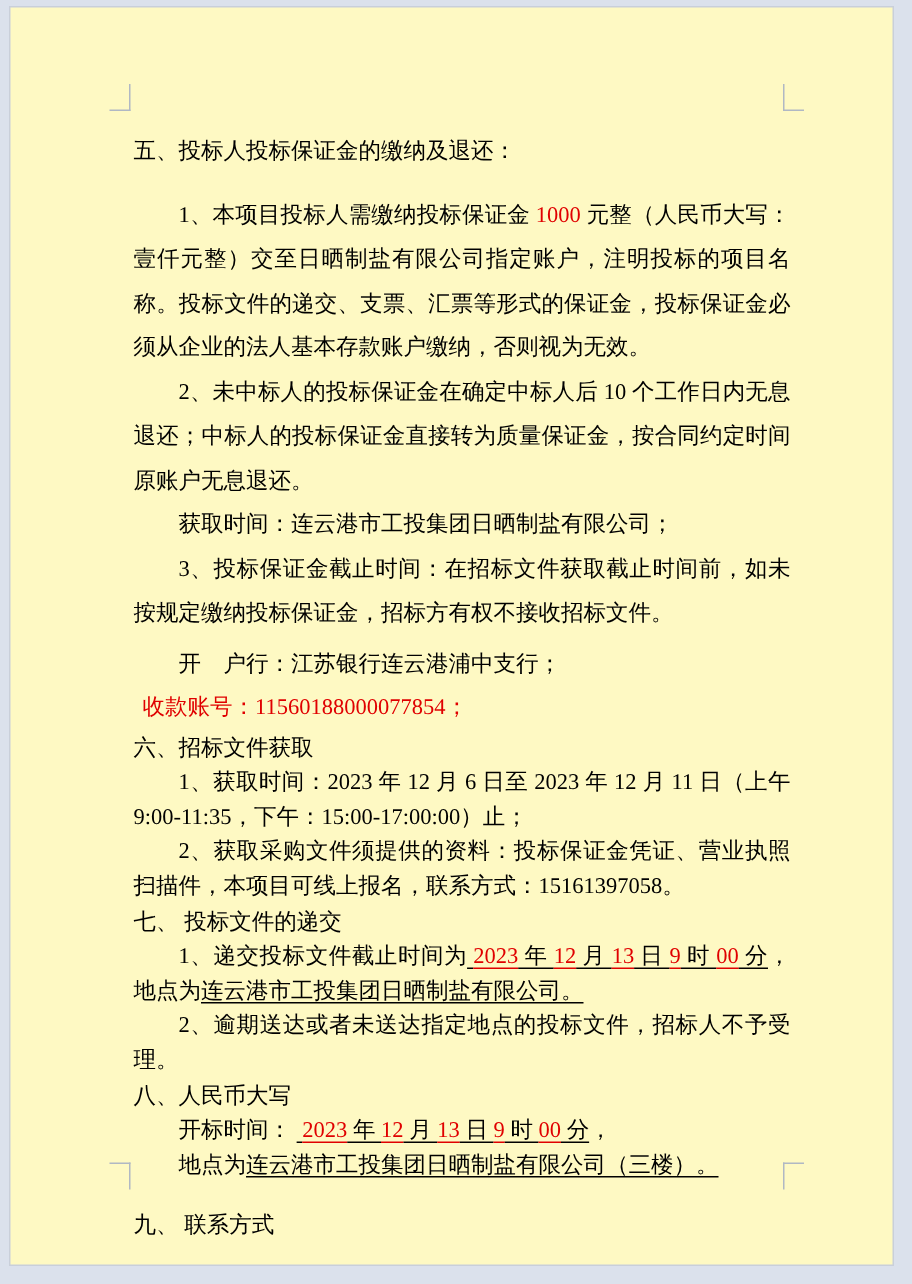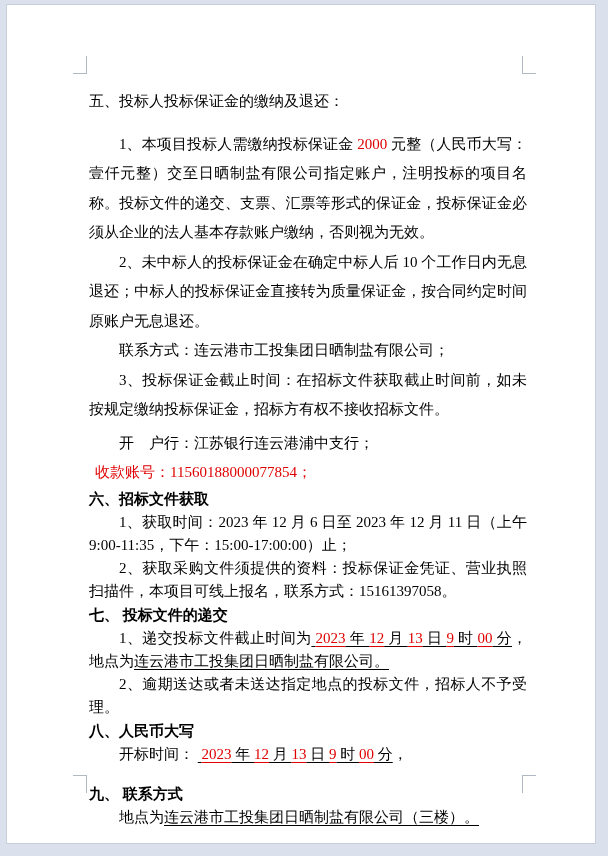--- a/index.html
+++ b/index.html
@@ -5,68 +5,68 @@
   html,body{margin:0;padding:0;}
   body{
     width:608px;height:856px;
     background:#dbe1ec;
     font-family:"Liberation Serif","DejaVu Serif",serif;
     overflow:hidden;position:relative;
   }
   .page{
     position:absolute;left:6px;top:4px;
     width:590px;height:840px;
-    background:#ffffff;
+    background:#fef9c3;
     border:1px solid #c9cfda;
     box-sizing:border-box;
   }
   .corner{position:absolute;width:13px;height:17px;}
   .corner.tl{left:66px;top:51px;border-right:1px solid #b0b8c4;border-bottom:1px solid #b0b8c4;}
   .corner.tr{left:515px;top:51px;border-left:1px solid #b0b8c4;border-bottom:1px solid #b0b8c4;}
   .corner.bl{left:66px;top:770px;border-right:1px solid #b0b8c4;border-top:1px solid #b0b8c4;}
   .corner.br{left:515px;top:770px;border-left:1px solid #b0b8c4;border-top:1px solid #b0b8c4;}
   .content{
     position:absolute;left:82px;top:82px;width:438px;
     color:#000;font-size:15px;
     text-align:justify;
   }
   .para{
     margin:0;white-space:pre-wrap;word-break:break-all;
   }
   .para.loose{line-height:29.5px;}
   .para.tight{line-height:23.2px;}
-  .para.bold{font-weight:bold;}
+  .para.bold{font-weight:normal;}
   .para.ind{text-indent:30px;}
   .red{color:#e00000;}
   .ul{text-decoration:underline;text-underline-offset:3px;}
   [data-name="heading-5"]{margin-bottom:13px;}
   [data-name="line-bank"]{margin-top:4px;}
   [data-name="line-account-number"]{line-height:25px;text-indent:6px;}
   [data-name="heading-9"]{margin-top:17px;}
 </style>
 </head>
 <body data-name="app-background">
 
 <div class="page" data-name="document-page">
   <div class="corner tl" data-name="margin-corner-mark-top-left"></div>
   <div class="corner tr" data-name="margin-corner-mark-top-right"></div>
   <div class="corner bl" data-name="margin-corner-mark-bottom-left"></div>
   <div class="corner br" data-name="margin-corner-mark-bottom-right"></div>
   <div class="content" data-name="document-content">
       <p class="para loose" data-name="heading-5"><span data-name="heading-5-segment">五、投标人投标保证金的缴纳及退还：</span></p>
-      <p class="para loose ind" data-name="para-deposit-payment"><span data-name="para-deposit-payment-segment">1、本项目投标人需缴纳投标保证金 </span><span class="red" data-name="para-deposit-payment-segment">2000</span><span data-name="para-deposit-payment-segment"> 元整（人民币大写：壹仟元整）交至日晒制盐有限公司指定账户，注明投标的项目名称。投标文件的递交、支票、汇票等形式的保证金，投标保证金必须从企业的法人基本存款账户缴纳，否则视为无效。</span></p>
+      <p class="para loose ind" data-name="para-deposit-payment"><span data-name="para-deposit-payment-segment">1、本项目投标人需缴纳投标保证金 </span><span class="red" data-name="para-deposit-payment-segment">1000</span><span data-name="para-deposit-payment-segment"> 元整（人民币大写：壹仟元整）交至日晒制盐有限公司指定账户，注明投标的项目名称。投标文件的递交、支票、汇票等形式的保证金，投标保证金必须从企业的法人基本存款账户缴纳，否则视为无效。</span></p>
       <p class="para loose ind" data-name="para-deposit-refund"><span data-name="para-deposit-refund-segment">2、未中标人的投标保证金在确定中标人后 10 个工作日内无息退还；中标人的投标保证金直接转为质量保证金，按合同约定时间原账户无息退还。</span></p>
-      <p class="para loose ind" data-name="line-payee-account"><span data-name="line-payee-account-segment">联系方式：连云港市工投集团日晒制盐有限公司；</span></p>
+      <p class="para loose ind" data-name="line-payee-account"><span data-name="line-payee-account-segment">获取时间：连云港市工投集团日晒制盐有限公司；</span></p>
       <p class="para loose ind" data-name="para-deposit-deadline"><span data-name="para-deposit-deadline-segment">3、投标保证金截止时间：在招标文件获取截止时间前，如未按规定缴纳投标保证金，招标方有权不接收招标文件。</span></p>
       <p class="para loose ind" data-name="line-bank"><span data-name="line-bank-segment">开　户行：江苏银行连云港浦中支行；</span></p>
       <p class="para loose" data-name="line-account-number"><span class="red" data-name="line-account-number-segment">收款账号：11560188000077854；</span></p>
       <p class="para tight bold" data-name="heading-6"><span data-name="heading-6-segment">六、招标文件获取</span></p>
       <p class="para tight ind" data-name="para-obtain-time"><span data-name="para-obtain-time-segment">1、获取时间：2023 年 12 月 6 日至 2023 年 12 月 11 日（上午 9:00-11:35，下午：15:00-17:00:00）止；</span></p>
       <p class="para tight ind" data-name="para-obtain-materials"><span data-name="para-obtain-materials-segment">2、获取采购文件须提供的资料：投标保证金凭证、营业执照扫描件，本项目可线上报名，联系方式：15161397058。</span></p>
       <p class="para tight bold" data-name="heading-7"><span data-name="heading-7-segment">七、 投标文件的递交</span></p>
       <p class="para tight ind" data-name="para-submission-deadline"><span data-name="para-submission-deadline-segment">1、递交投标文件截止时间为</span><span class="ul" data-name="para-submission-deadline-segment"> </span><span class="red ul" data-name="para-submission-deadline-segment">2023</span><span class="ul" data-name="para-submission-deadline-segment"> 年 </span><span class="red ul" data-name="para-submission-deadline-segment">12</span><span class="ul" data-name="para-submission-deadline-segment"> 月 </span><span class="red ul" data-name="para-submission-deadline-segment">13</span><span class="ul" data-name="para-submission-deadline-segment"> 日 </span><span class="red ul" data-name="para-submission-deadline-segment">9</span><span class="ul" data-name="para-submission-deadline-segment"> 时 </span><span class="red ul" data-name="para-submission-deadline-segment">00</span><span class="ul" data-name="para-submission-deadline-segment"> 分</span><span data-name="para-submission-deadline-segment">，地点为</span><span class="ul" data-name="para-submission-deadline-segment">连云港市工投集团日晒制盐有限公司。</span></p>
       <p class="para tight ind" data-name="para-late-submission"><span data-name="para-late-submission-segment">2、逾期送达或者未送达指定地点的投标文件，招标人不予受理。</span></p>
       <p class="para tight bold" data-name="heading-8"><span data-name="heading-8-segment">八、人民币大写</span></p>
       <p class="para tight ind" data-name="line-opening-time"><span data-name="line-opening-time-segment">开标时间： </span><span class="ul" data-name="line-opening-time-segment"> </span><span class="red ul" data-name="line-opening-time-segment">2023</span><span class="ul" data-name="line-opening-time-segment"> 年 </span><span class="red ul" data-name="line-opening-time-segment">12</span><span class="ul" data-name="line-opening-time-segment"> 月 </span><span class="red ul" data-name="line-opening-time-segment">13</span><span class="ul" data-name="line-opening-time-segment"> 日 </span><span class="red ul" data-name="line-opening-time-segment">9</span><span class="ul" data-name="line-opening-time-segment"> 时 </span><span class="red ul" data-name="line-opening-time-segment">00</span><span class="ul" data-name="line-opening-time-segment"> 分</span><span data-name="line-opening-time-segment">，</span></p>
+      <p class="para tight ind" data-name="line-opening-location"><span data-name="line-opening-location-segment">地点为</span><span class="ul" data-name="line-opening-location-segment">连云港市工投集团日晒制盐有限公司（三楼）。</span></p>
       <p class="para tight bold" data-name="heading-9"><span data-name="heading-9-segment">九、 联系方式</span></p>
-      <p class="para tight ind" data-name="line-opening-location"><span data-name="line-opening-location-segment">地点为</span><span class="ul" data-name="line-opening-location-segment">连云港市工投集团日晒制盐有限公司（三楼）。</span></p>
     </div>
 </div>
 
 </body></html>

